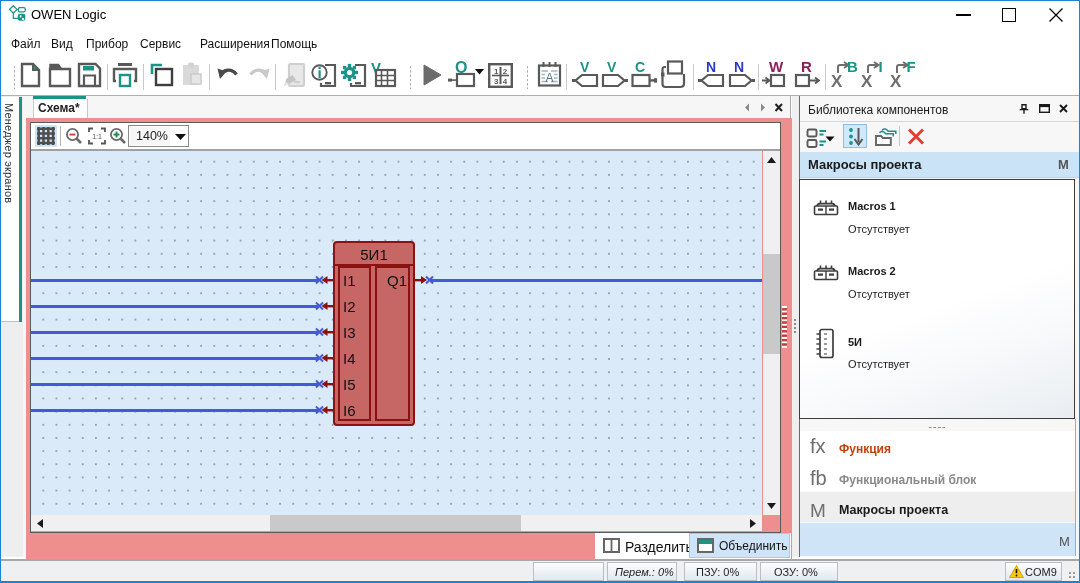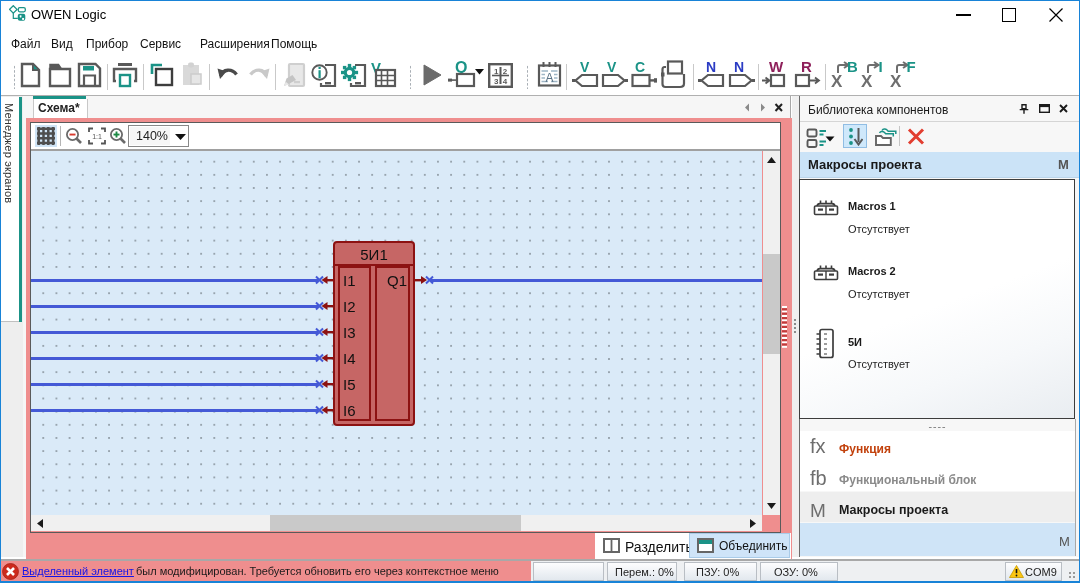--- a/index.html
+++ b/index.html
@@ -521,32 +521,24 @@
     <div class="abs" style="left:39px;top:11px;font-size:12.5px;font-weight:bold;color:#1a1a1a;">Макросы проекта</div>
   </div>
   <div class="abs" style="left:0px;top:427px;width:275px;height:33px;background:#cfe4f7;">
     <div class="abs" style="left:259px;top:11px;font-size:13px;color:#555;">М</div>
   </div>
   <div class="abs" style="left:275px;top:323px;width:1px;height:137px;background:#a8a8a8;"></div>
 </div>
 
 <div id="statusbar" class="abs" style="left:0px;top:559px;width:1080px;height:24px;background:#eef0f2;">
   <div class="abs" style="left:0px;top:0px;width:1080px;height:2px;background:#a8a8a8;"></div>
-  <div class="abs" style="left:0px;top:2px;width:531px;height:22px;background:#ef8e8e;">
-    <svg class="abs" style="left:2px;top:2px;" width="17" height="17" viewBox="0 0 17 17">
-      <circle cx="8.5" cy="8.5" r="8" fill="#cc2a1d" stroke="#a82318" stroke-width="0.8"></circle>
-      <path d="M5 5 L12 12 M12 5 L5 12" stroke="#fff" stroke-width="2.6"></path>
-    </svg>
-    <div class="abs" style="left:22px;top:4px;font-size:11px;color:#1414e8;text-decoration:underline;">Выделенный элемент</div>
-    <div class="abs" style="left:136px;top:4px;font-size:11px;color:#1a1a1a;">был модифицирован. Требуется обновить его через контекстное меню</div>
-  </div>
   <div class="abs" style="left:533px;top:3px;width:71px;height:19px;background:linear-gradient(#fdfdfe,#e2e8ee);border:1px solid #b9bec4;box-sizing:border-box;">
     <div class="abs" style="left:12px;top:3px;font-size:11px;color:#222;margin-top:44px;">ФБ: 0%</div>
   </div>
-  <div class="abs" style="left:607px;top:3px;width:70px;height:19px;background:linear-gradient(#fdfdfe,#e2e8ee);border:1px solid #b9bec4;box-sizing:border-box;">
+  <div class="abs" style="left:607px;top:3px;width:70px;height:19px;background:linear-gradient(#fdfdfe,#e2e8ee);border:1px solid #b9bec4;box-sizing:border-box;font-style:italic;">
     <div class="abs" style="left:7px;top:3px;font-size:11px;color:#222;">Перем.: 0%</div>
   </div>
   <div class="abs" style="left:684px;top:3px;width:73px;height:19px;background:linear-gradient(#fdfdfe,#e2e8ee);border:1px solid #b9bec4;box-sizing:border-box;">
     <div class="abs" style="left:11px;top:3px;font-size:11px;color:#222;">ПЗУ: 0%</div>
   </div>
   <div class="abs" style="left:760px;top:3px;width:78px;height:19px;background:linear-gradient(#fdfdfe,#e2e8ee);border:1px solid #b9bec4;box-sizing:border-box;">
     <div class="abs" style="left:13px;top:3px;font-size:11px;color:#222;">ОЗУ: 0%</div>
   </div>
   <div class="abs" style="left:1005px;top:3px;width:57px;height:19px;background:linear-gradient(#fdfdfe,#e2e8ee);border:1px solid #b9bec4;box-sizing:border-box;">
     <svg class="abs" style="left:3px;top:2px;" width="15" height="13" viewBox="0 0 15 13">

